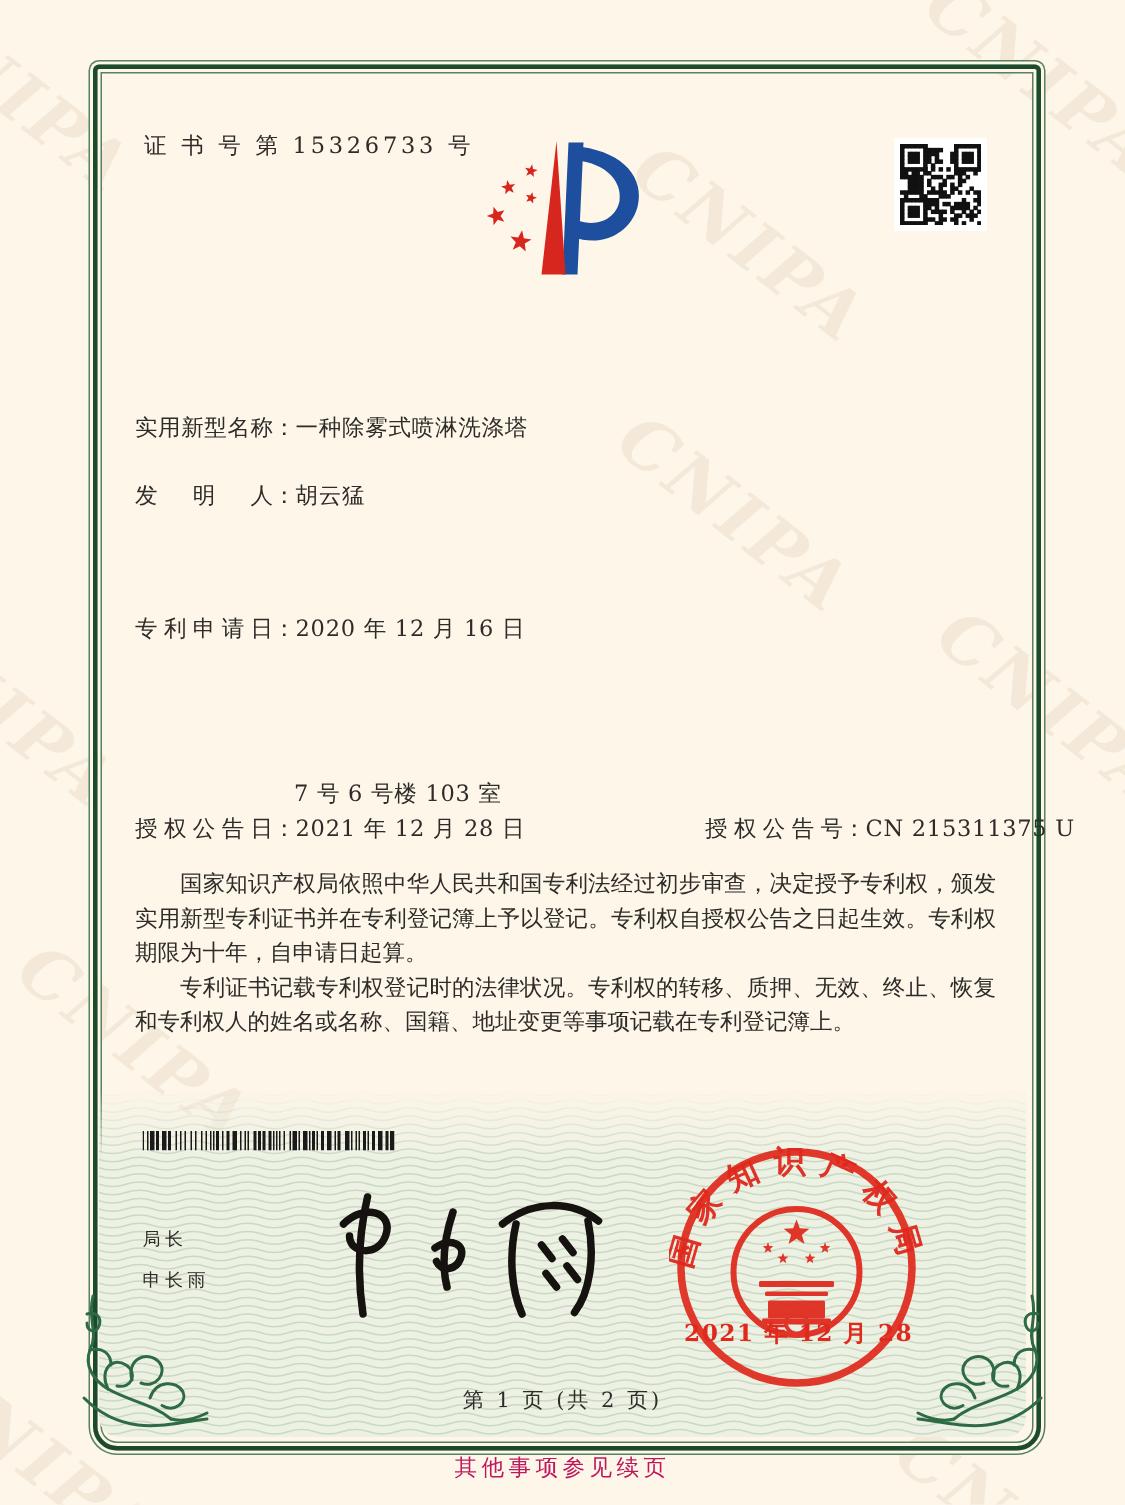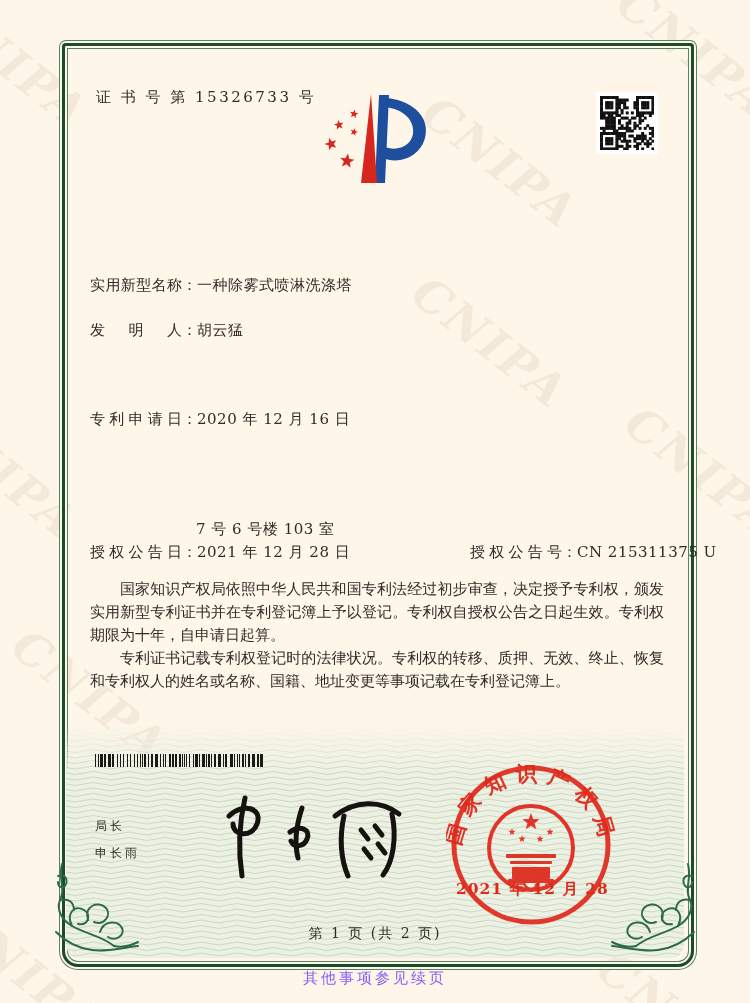--- a/index.html
+++ b/index.html
@@ -94,21 +94,21 @@
   .flourish{position:absolute;z-index:4;}
   .flourish-left{left:48px;top:862px;}
   .flourish-right{right:48px;top:862px;transform:scaleX(-1);}
 
   .page-footer{
     position:absolute;left:62px;top:925px;width:626px;text-align:center;
     font-size:14px;letter-spacing:2px;z-index:5;
   }
   .note{
     position:absolute;left:0;top:969px;width:750px;text-align:center;
-    font-size:15px;letter-spacing:3px;color:#8b5cf6;z-index:5;font-family:Liberation Mono, monospace;
+    font-size:15px;letter-spacing:3px;color:#be185d;z-index:5;font-family:Liberation Mono, monospace;
   }
 </style>
 </head>
 <body>
 
 <div id="stage">
 
   <div class="wm" style="left:-45px;top:-15px">CNIPA</div>
   <div class="wm" style="left:640px;top:-25px">CNIPA</div>
   <div class="wm" style="left:445px;top:85px">CNIPA</div>

